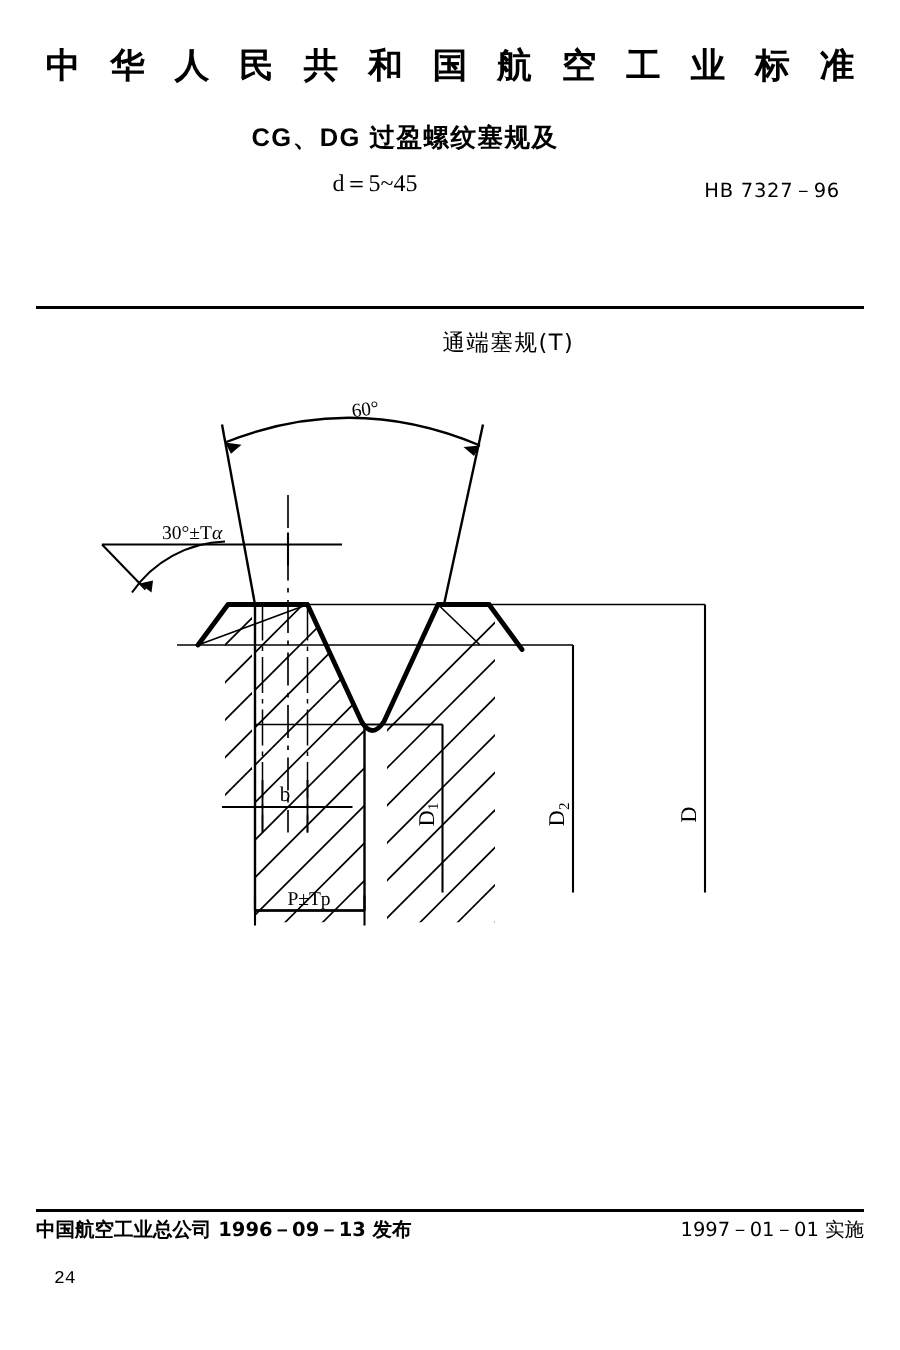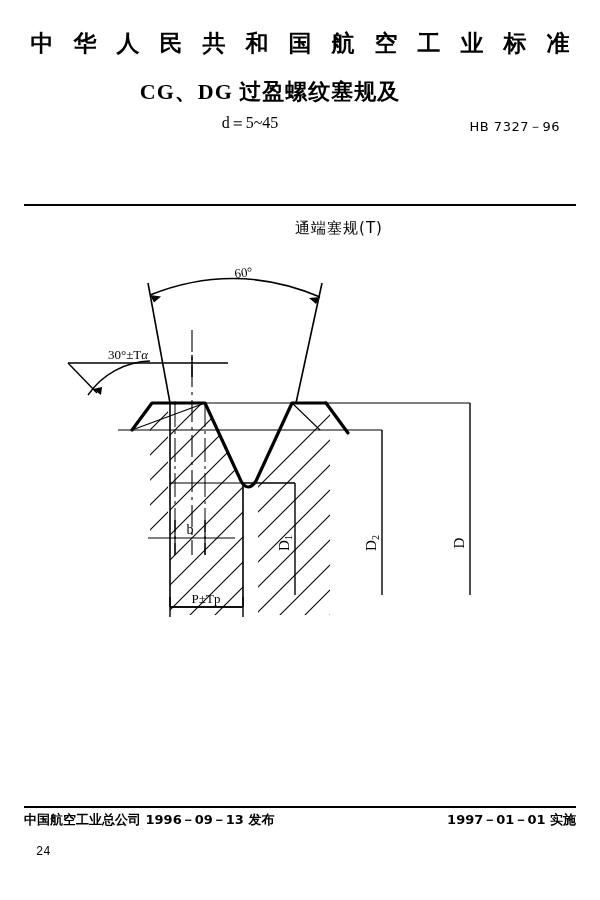--- a/index.html
+++ b/index.html
@@ -37,23 +37,23 @@
   }
 
   .title-block {
     position: absolute;
     top: 76px;
     left: 0;
     width: 600px;
   }
   .title-line {
     text-align: center;
-    font-family: Liberation Serif, serif;
+    font-family: Liberation Sans, sans-serif;
     font-weight: bold;
-    font-size: 22px;
+    font-size: 17px;
     line-height: 32px;
     letter-spacing: 1px;
     padding-right: 60px;
   }
   .subtitle-line {
     text-align: center;
     font-size: 16px;
     line-height: 30px;
     padding-right: 100px;
     font-family: "Liberation Serif", serif;
@@ -124,21 +124,21 @@
     font-size: 13px;
     font-weight: bold;
     white-space: nowrap;
   }
   .footer-right {
     position: absolute;
     right: 0;
     top: 0;
     font-family: "DejaVu Sans", "Liberation Sans", sans-serif;
     font-size: 13px;
-    font-weight: bold;
+    font-weight: normal;
     white-space: nowrap;
   }
   .page-number {
     position: absolute;
     top: 845px;
     left: 36px;
     font-family: Liberation Mono, monospace;
     font-size: 12px;
   }
 </style>

